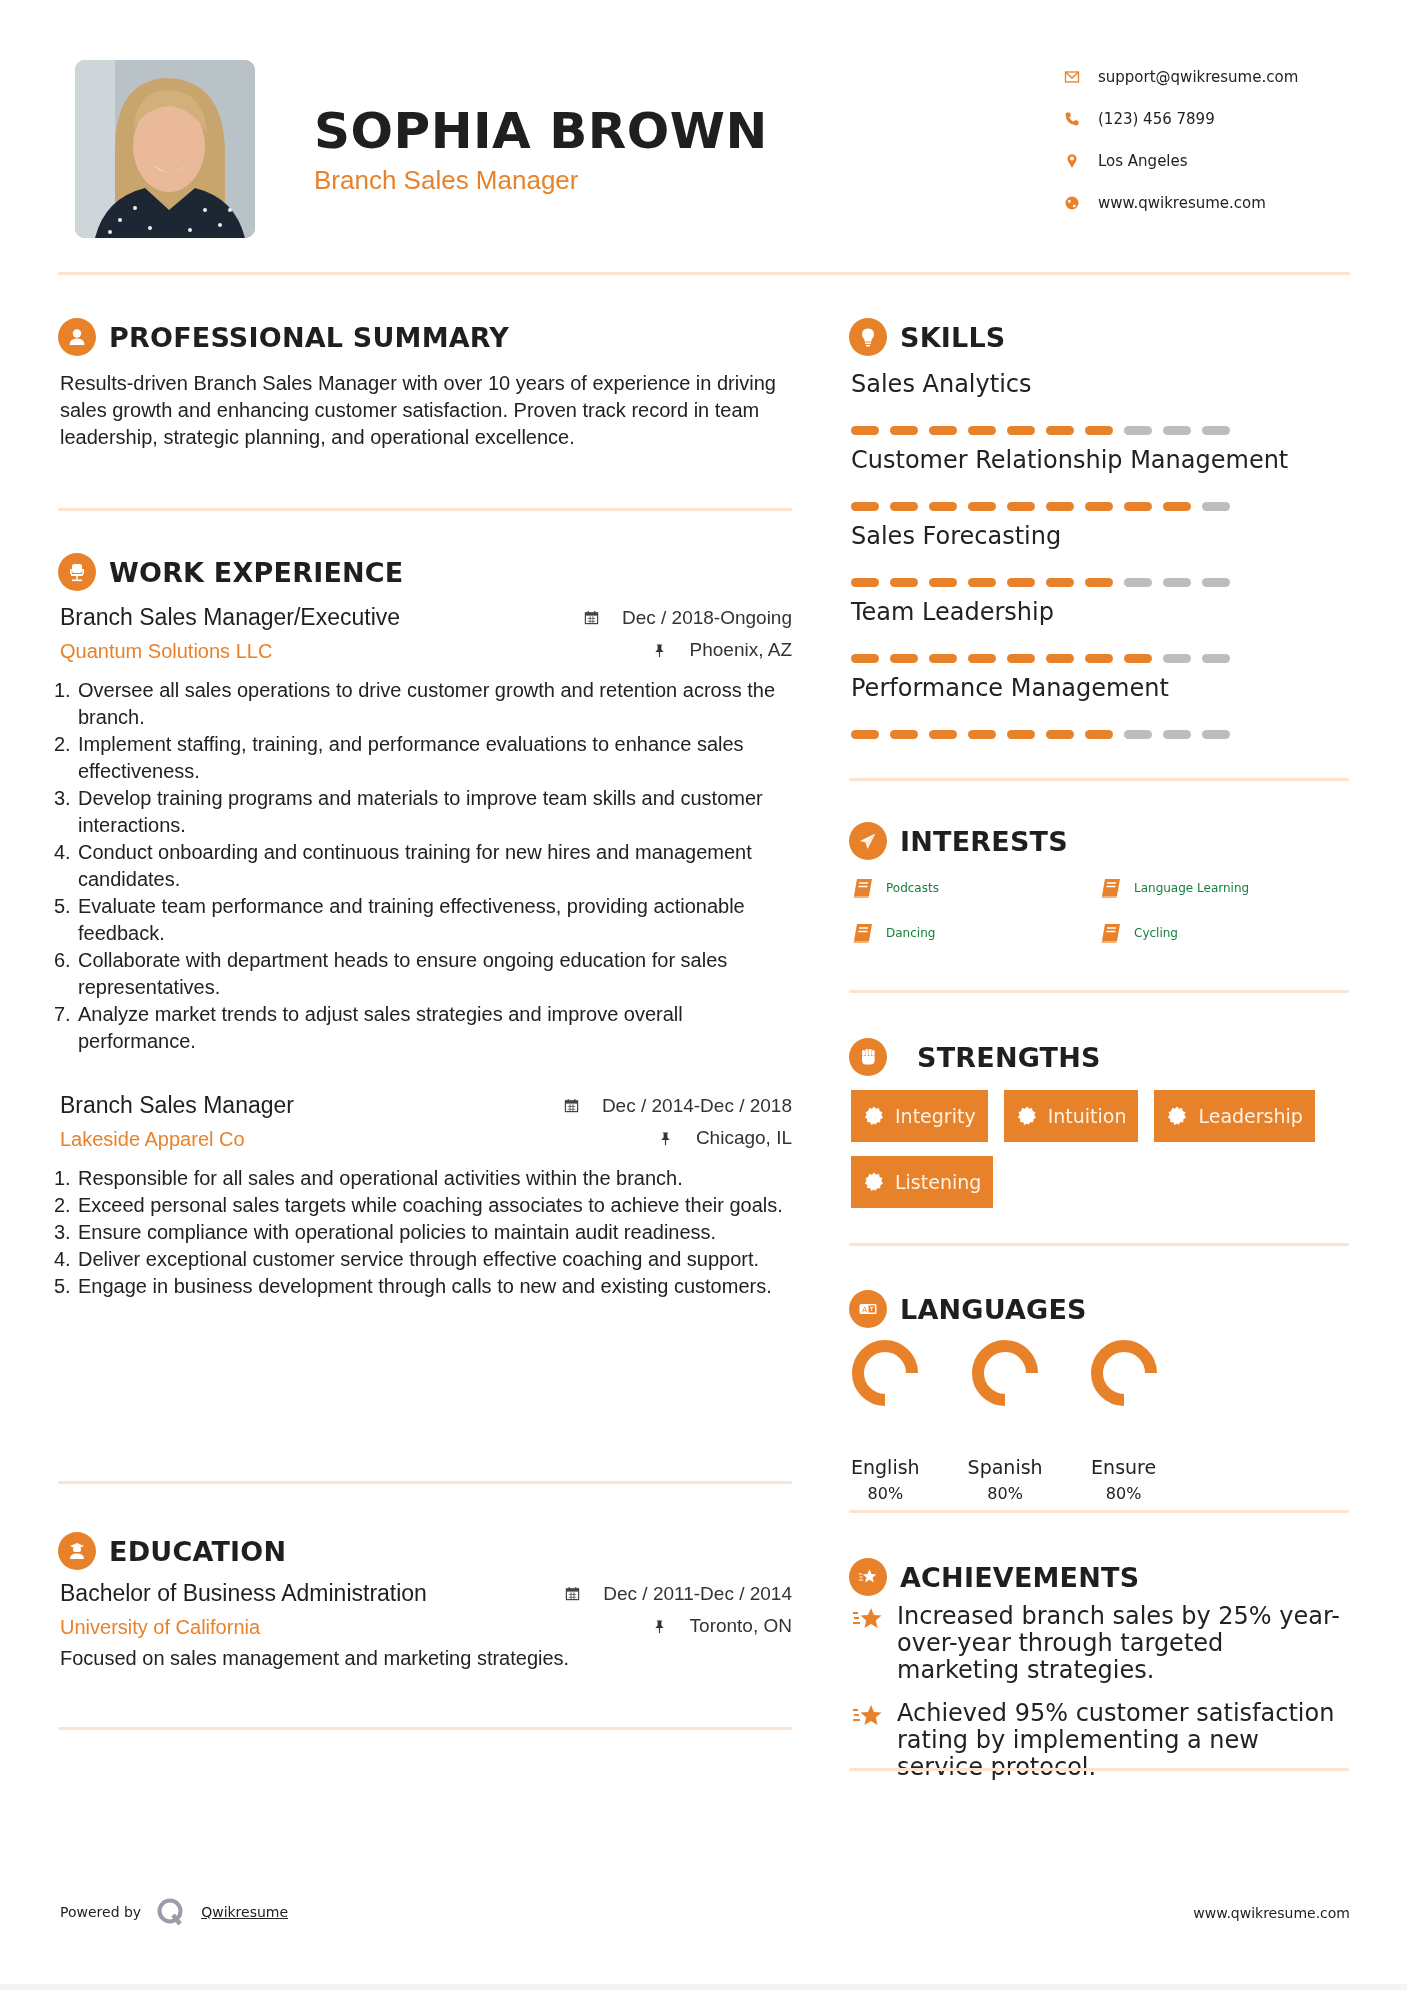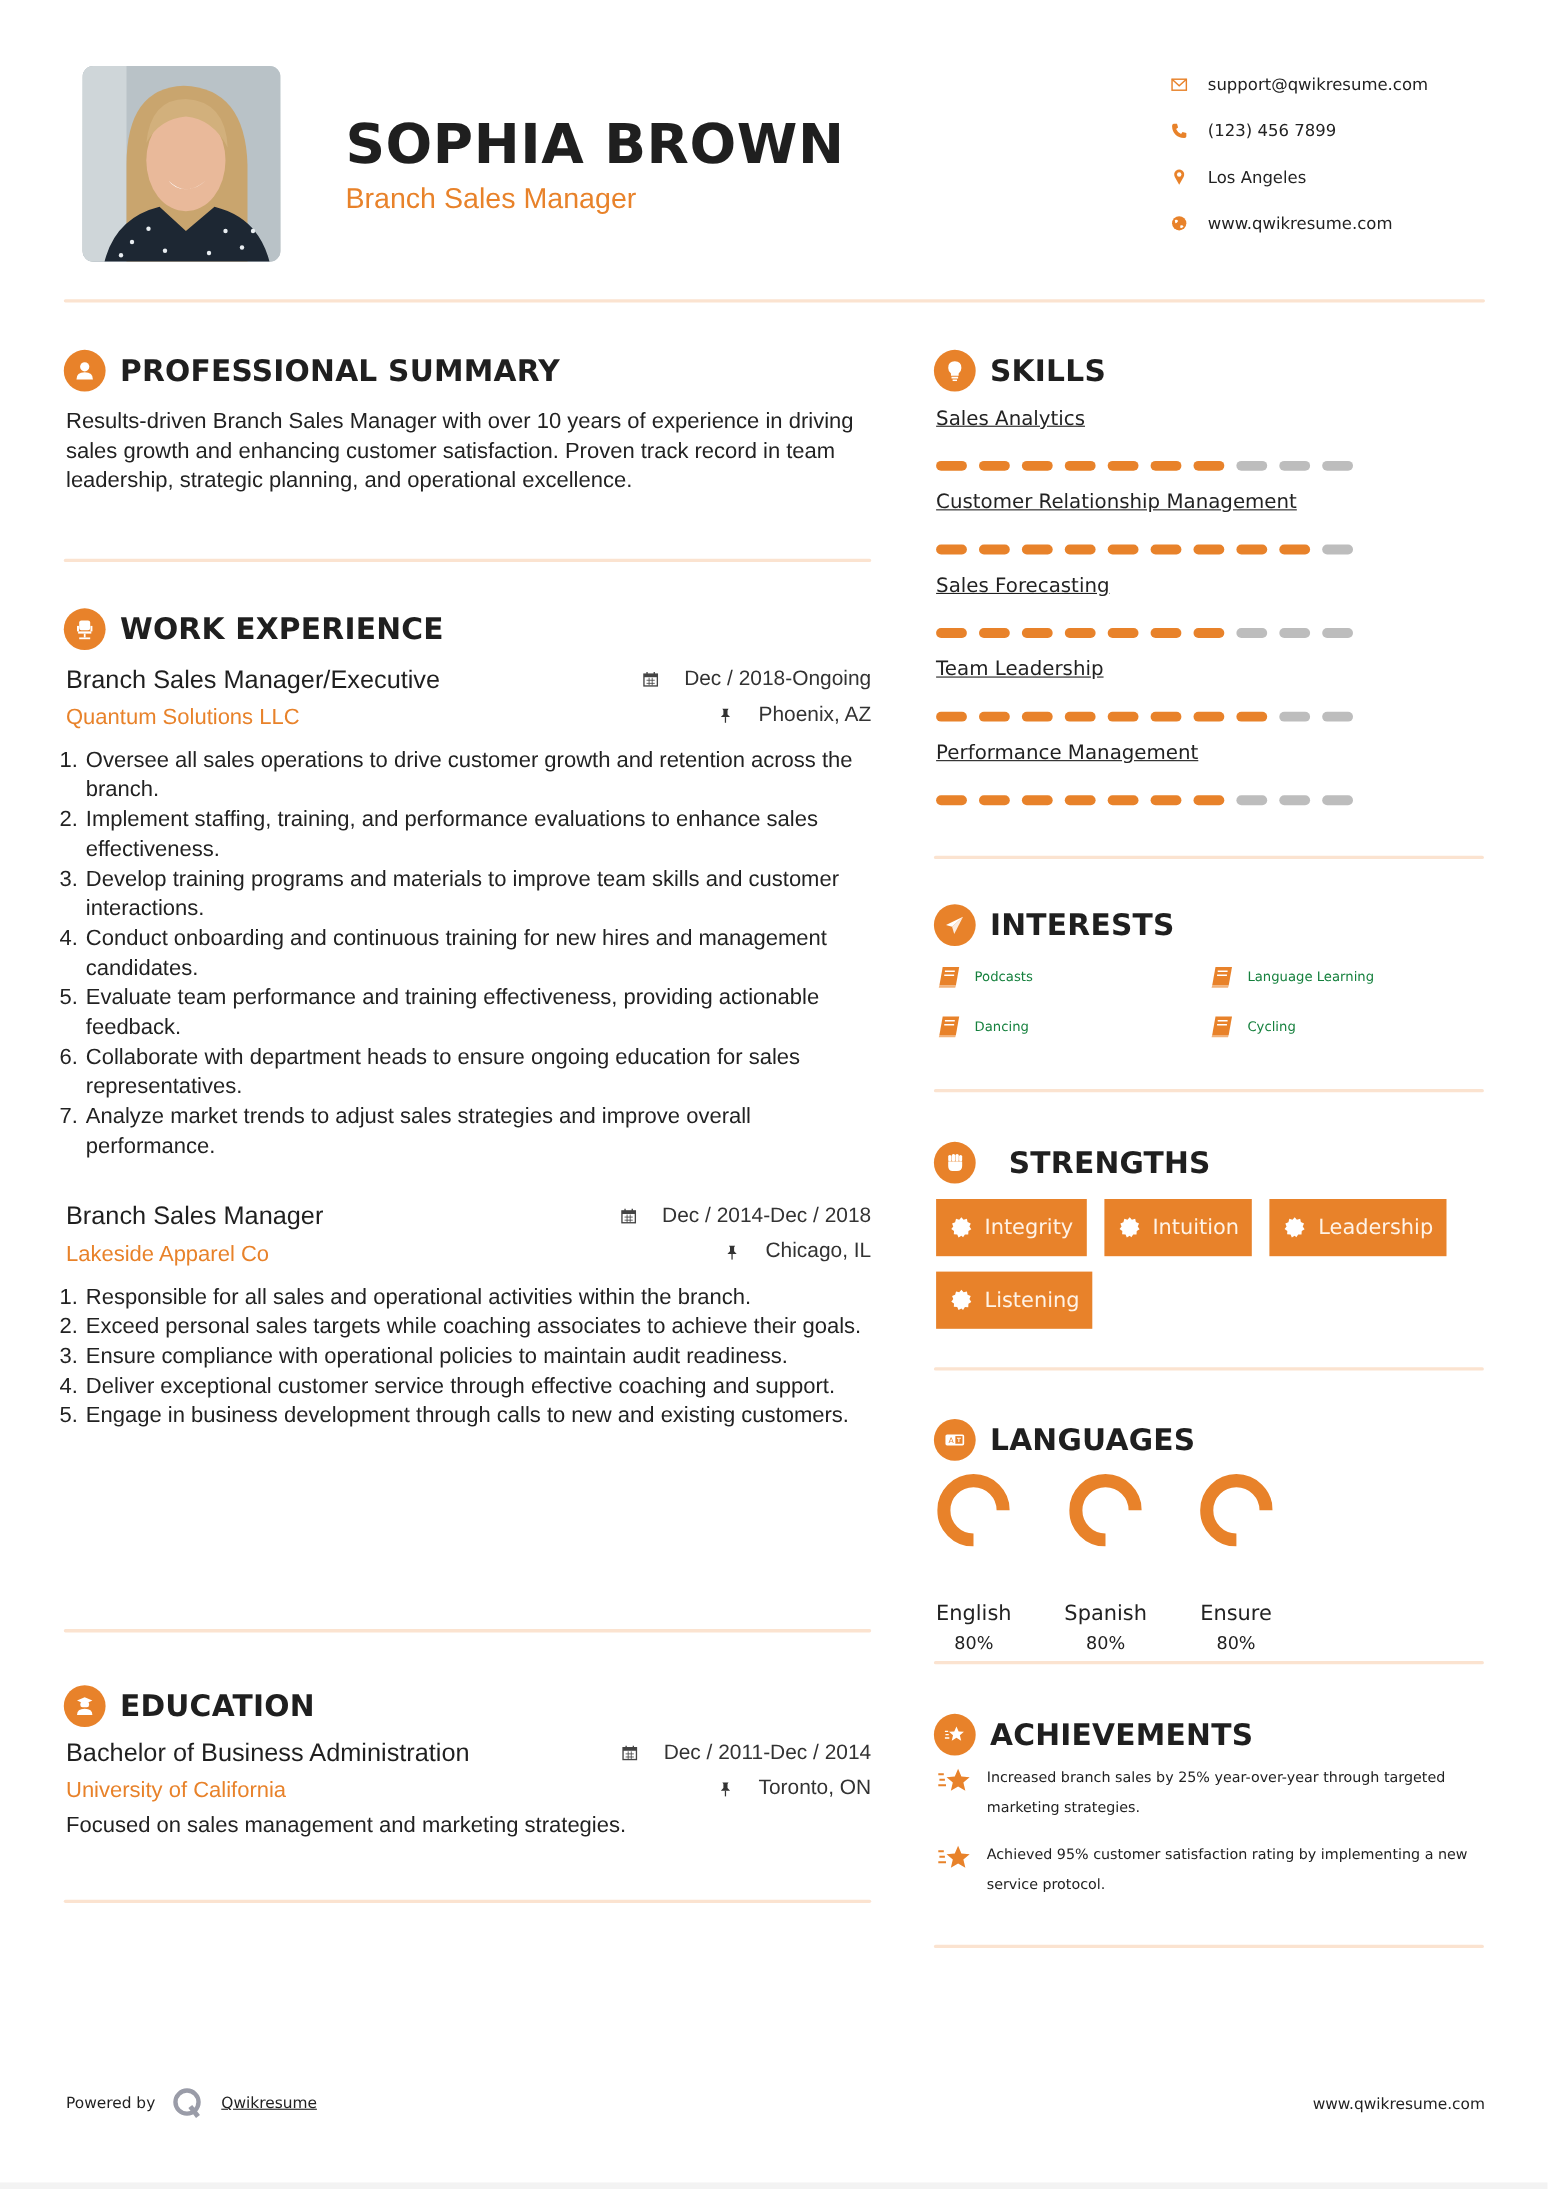--- a/index.html
+++ b/index.html
@@ -60,21 +60,21 @@
     .job-meta { font-size: 19px; color: #333; display: flex; align-items: center; gap: 16px; }
     .job-meta svg { width: 15px; height: 15px; margin-right: 7px; }
     .job-company { font-size: 20px; color: #e8822a; }
     .job-list { list-style: none; margin-top: 14px; }
     .job-list li { font-size: 20px; line-height: 27px; display: flex; margin-left: -6px; }
     .job-list .num { width: 24px; flex-shrink: 0; }
     .job-list .txt { flex: 1; }
 
     
     .skill { position: absolute; left: 851px; width: 500px; }
-    .skill-name { font-family: "DejaVu Sans", sans-serif; font-size: 18px; color: #222; text-decoration: underline; }
+    .skill-name { font-family: "DejaVu Sans", sans-serif; font-size: 24px; color: #222; }
     .dashes { display: flex; gap: 11px; margin-top: 28px; }
     .dash { width: 28px; height: 9px; border-radius: 5px; background: #bdbdbd; }
     .dash.on { background: #e8822a; }
 
     .interests { position: absolute; left: 851px; top: 872px; width: 500px; display: grid; grid-template-columns: 248px 248px; row-gap: 14px; }
     .interest { display: flex; align-items: center; font-family: "DejaVu Sans", sans-serif; font-size: 12px; color: #15803d; height: 31px; }
     .interest svg { width: 24px; height: 22px; margin-right: 11px; }
 
     .strengths { position: absolute; left: 851px; top: 1090px; width: 500px; display: flex; flex-wrap: wrap; gap: 14px 16px; }
     .badge {
@@ -85,21 +85,21 @@
 
     .langs { position: absolute; left: 851px; top: 1340px; display: flex; }
     .lang { display: flex; flex-direction: column; align-items: center; margin-right: 48px; }
     .lang svg { width: 66px; height: 66px; margin-bottom: 14px; }
     .lang-name { font-family: "DejaVu Sans", sans-serif; font-size: 19px; color: #222; margin-top: 36px; }
     .lang-pct { font-family: "DejaVu Sans", sans-serif; font-size: 16px; color: #222; margin-top: 6px; }
 
     .achievements { position: absolute; left: 851px; top: 1603px; width: 500px; }
     .ach { display: flex; margin-bottom: 16px; }
     .ach svg { width: 34px; height: 28px; margin-right: 12px; flex-shrink: 0; margin-top: 2px; }
-    .ach-text { font-family: "DejaVu Sans", sans-serif; font-size: 13px; line-height: 27px; color: #222; }
+    .ach-text { font-family: "DejaVu Sans", sans-serif; font-size: 24px; line-height: 27px; color: #222; }
 
     
     .footer-left { position: absolute; left: 60px; top: 1896px; display: flex; align-items: center; font-family: "DejaVu Sans", sans-serif; font-size: 14px; color: #222; }
     .footer-left svg { width: 32px; height: 32px; margin: 0 14px 0 14px; }
     .footer-left a { color: #222; text-decoration: underline; }
     .footer-right { position: absolute; right: 57px; top: 1905px; font-family: "DejaVu Sans", sans-serif; font-size: 14px; color: #222; }
     .bottom-band { position: absolute; left: 0; bottom: 0; width: 1407px; height: 6px; background: #f3f3f3; }
   </style>
 </head>
 <body>

